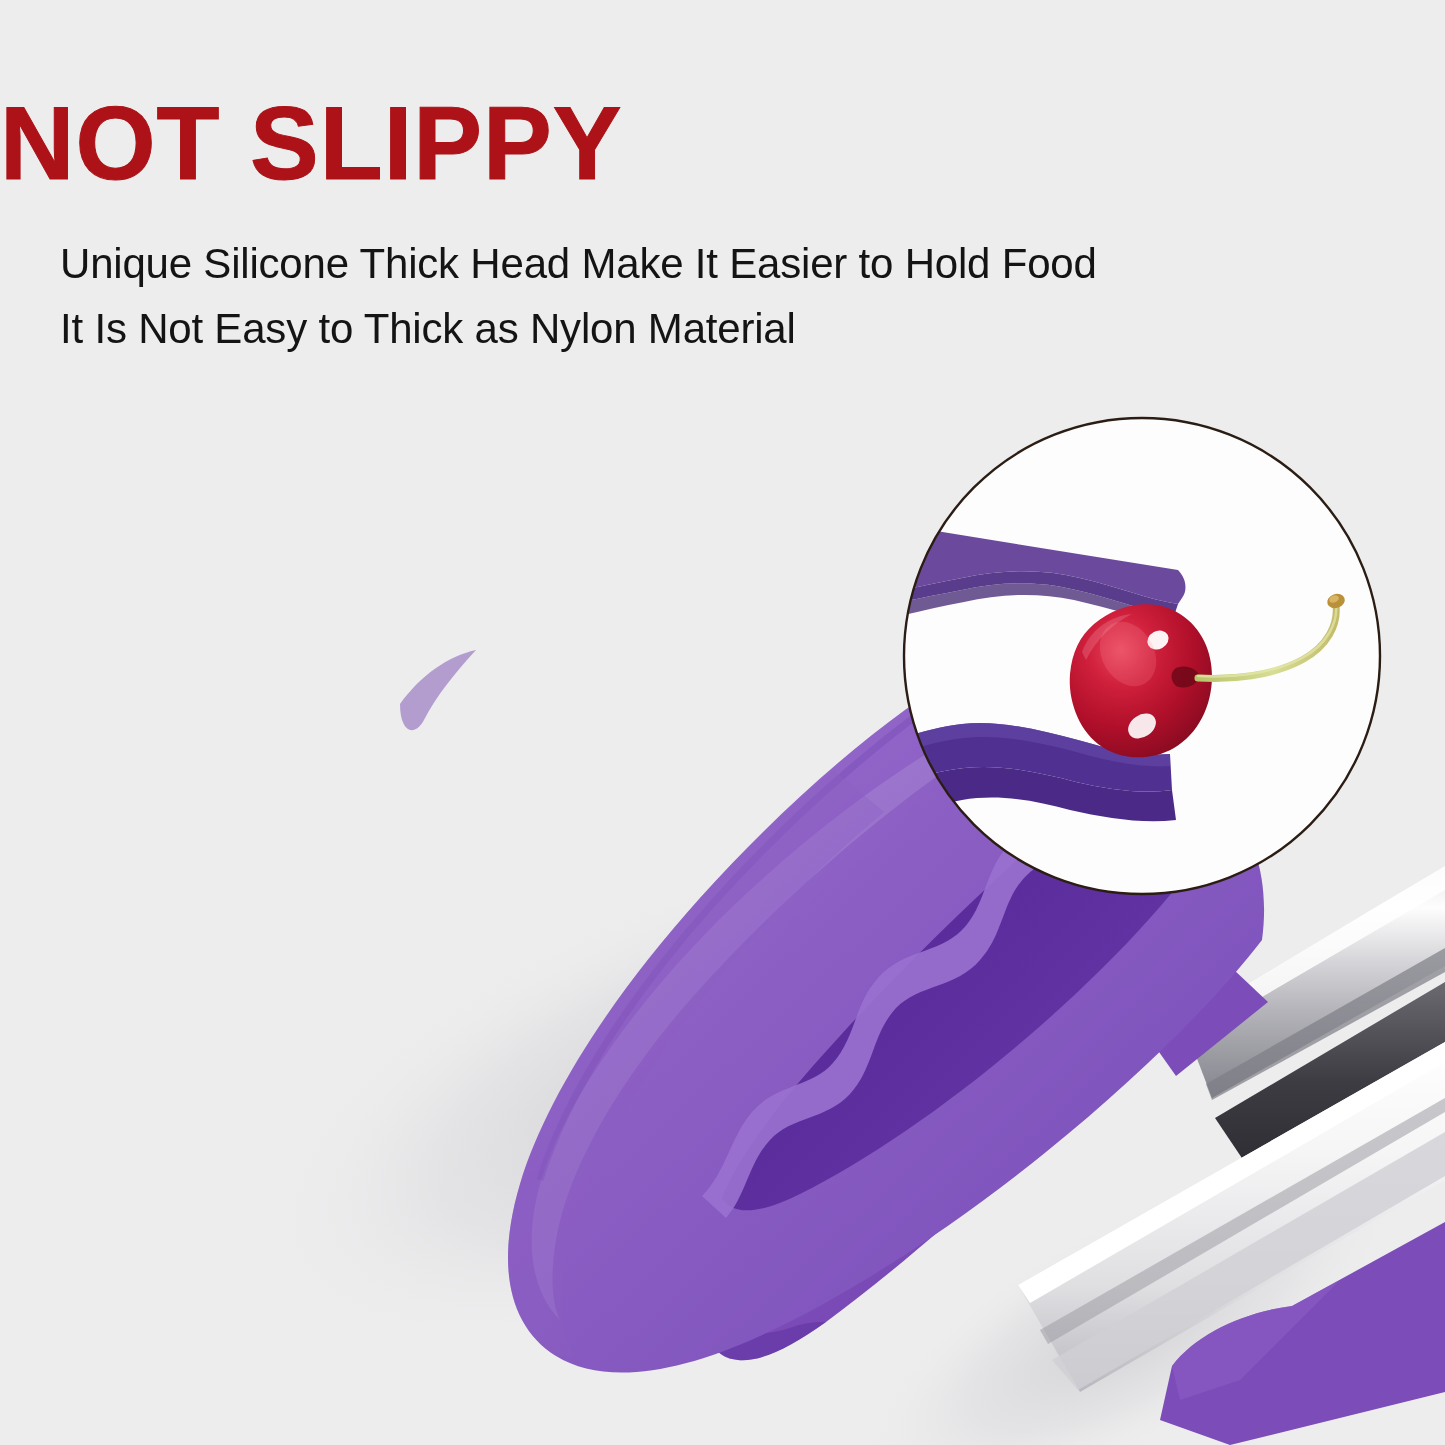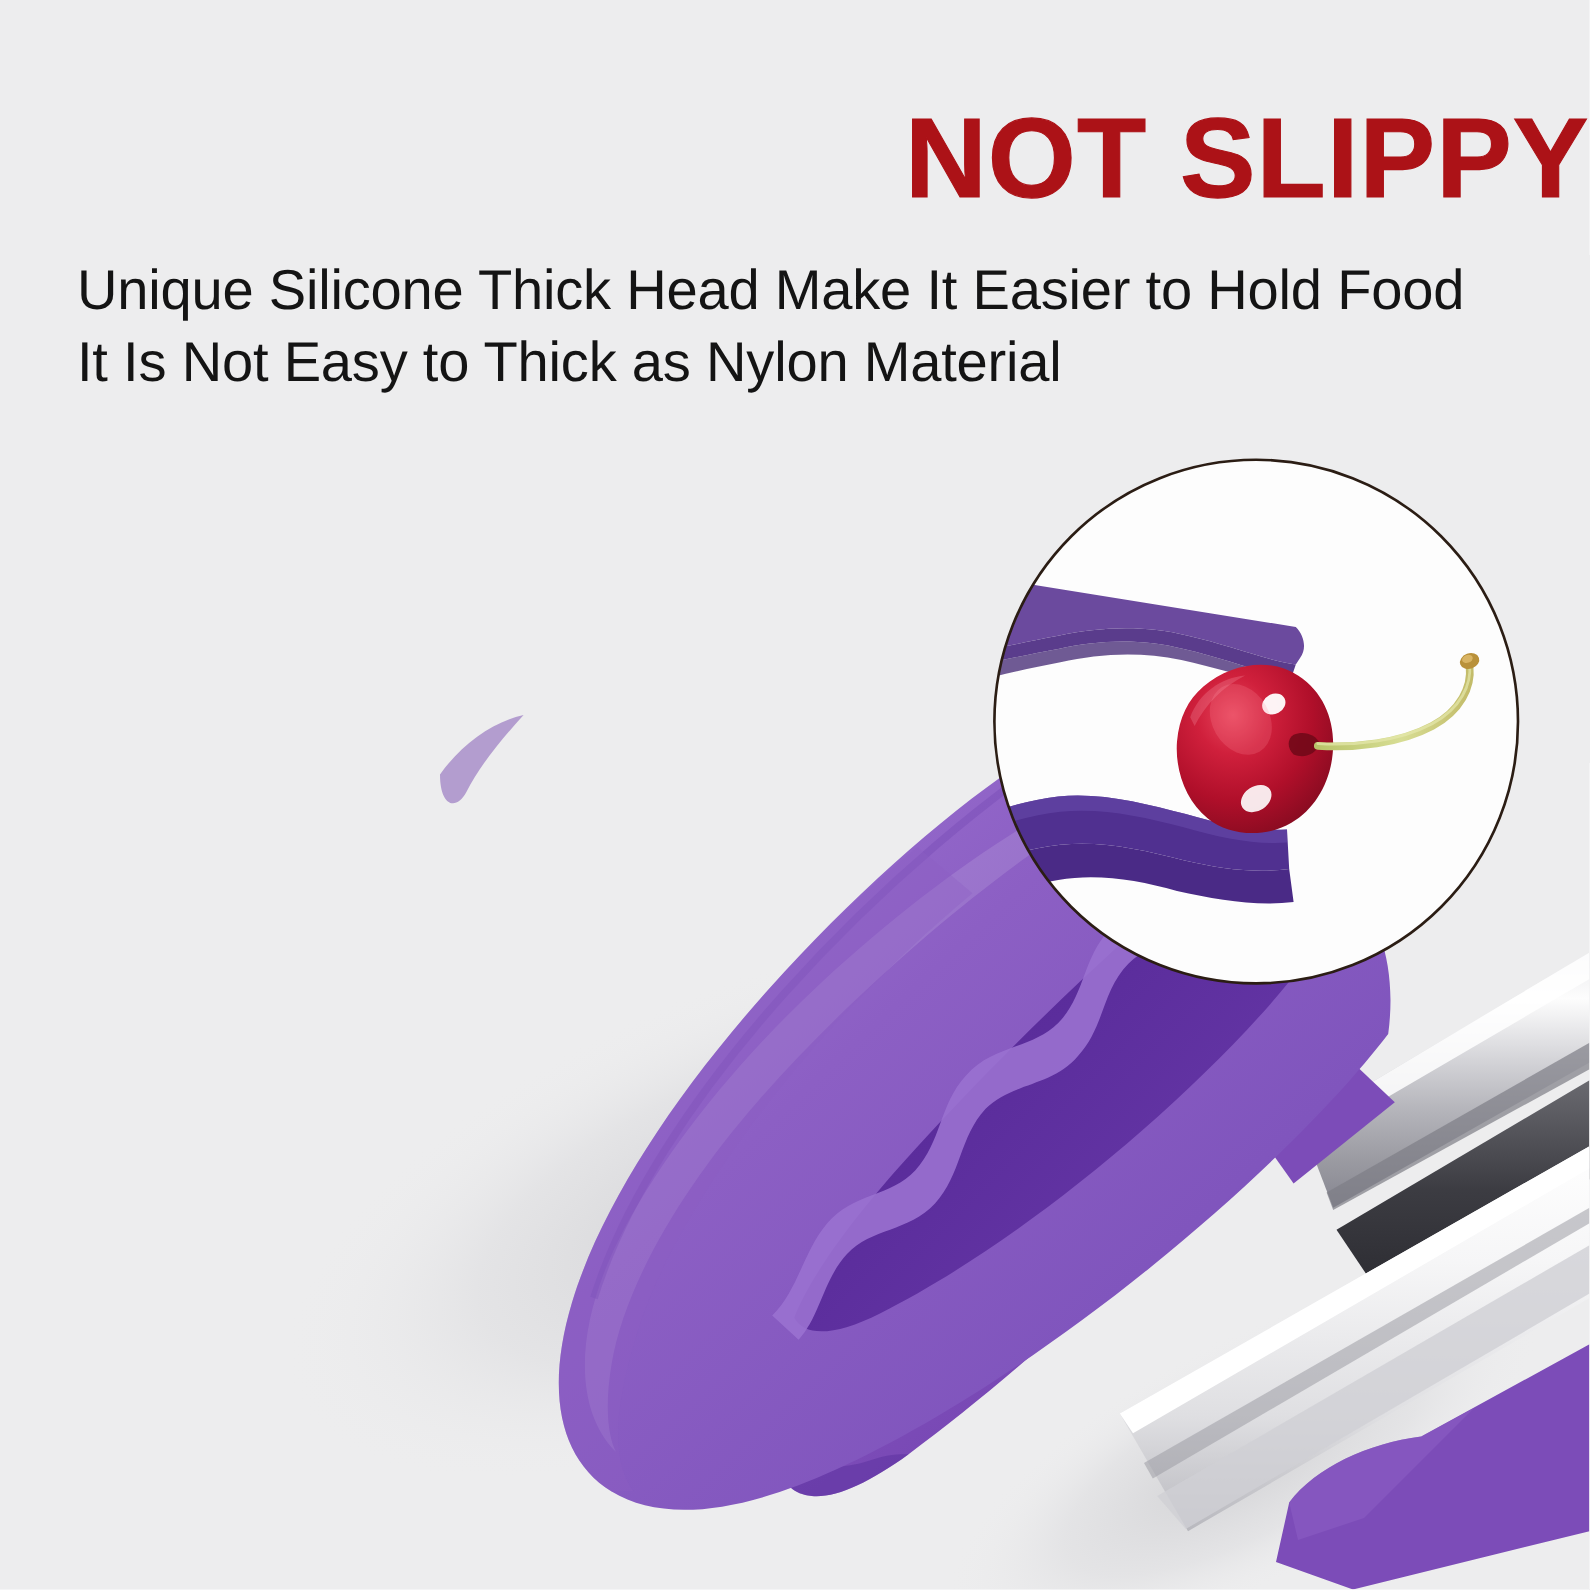--- a/index.html
+++ b/index.html
@@ -21,37 +21,37 @@
     background: #ededee;
     overflow: hidden;
   }
 
   
   .headline {
     position: absolute;
     left: 0;
     top: 92px;
     width: 1445px;
-    text-align: right;
+    text-align: left;
     font-family: "Liberation Sans", sans-serif;
     font-weight: bold;
     font-size: 103px;
     line-height: 103px;
     letter-spacing: 1px;
     color: #ac1217;
     -webkit-text-stroke: 1px #ac1217;
     white-space: nowrap;
   }
 
   .subhead {
     position: absolute;
-    left: 70px;
+    left: 60px;
     font-family: "Liberation Sans", sans-serif;
     font-weight: normal;
-    font-size: 51px;
+    font-size: 42px;
     line-height: 47px;
     color: #141414;
     letter-spacing: -0.2px;
     white-space: nowrap;
   }
   .subhead.line1 { top: 240px; }
   .subhead.line2 { top: 305px; }
 
   
   #art {

